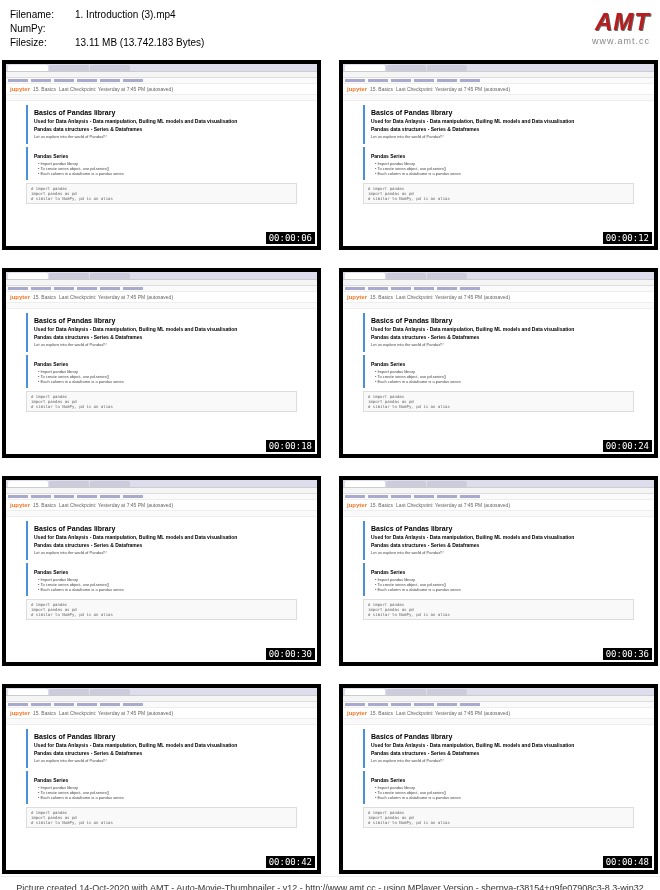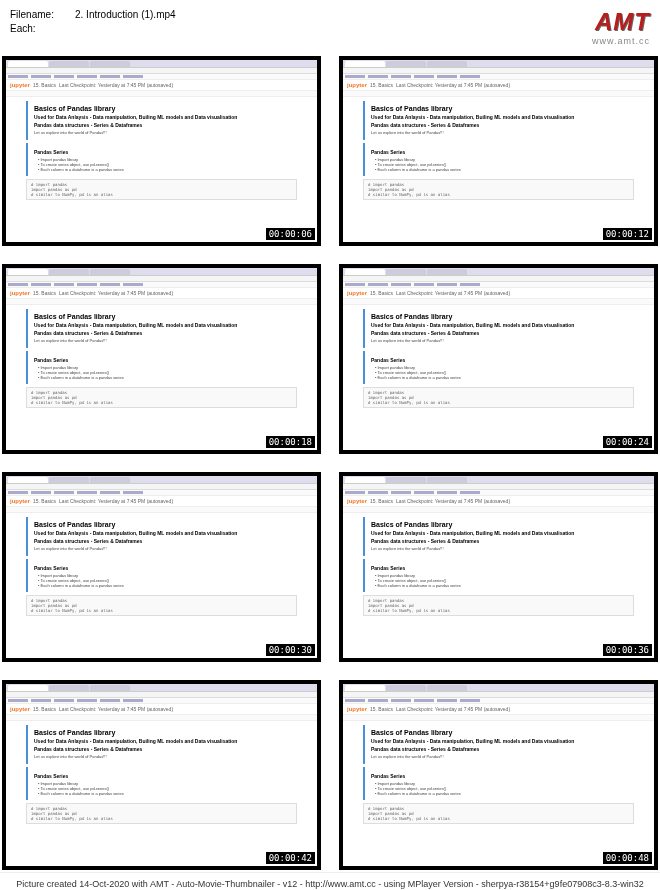--- a/index.html
+++ b/index.html
@@ -35,24 +35,28 @@
 .timestamp { position: absolute; bottom: 5px; right: 5px; background: #000; color: #fff; font-size: 9px; padding: 1px 3px; font-family: monospace; }
 .footer { text-align: center; font-size: 9px; padding: 6px; color: #333; border-top: 1px solid #eee; }
 </style>
 </head>
 <body>
 
 <div class="header">
   <div class="meta">
     <div class="meta-row">
         <span class="meta-label">Filename:</span>
-        <span>2. Introduction (1).mp4</span>
+        <span>1. Introduction (3).mp4</span>
       </div>
     <div class="meta-row">
-        <span class="meta-label">Each:</span>
+        <span class="meta-label">NumPy:</span>
+      </div>
+    <div class="meta-row">
+        <span class="meta-label">Filesize:</span>
+        <span>13.11 MB (13.742.183 Bytes)</span>
       </div>
   </div>
   <div class="logo">
     <div class="logo-text">AMT</div>
     <div class="logo-url">www.amt.cc</div>
   </div>
 </div>
 
 <div class="grid" id="grid">
   <div class="thumb">

